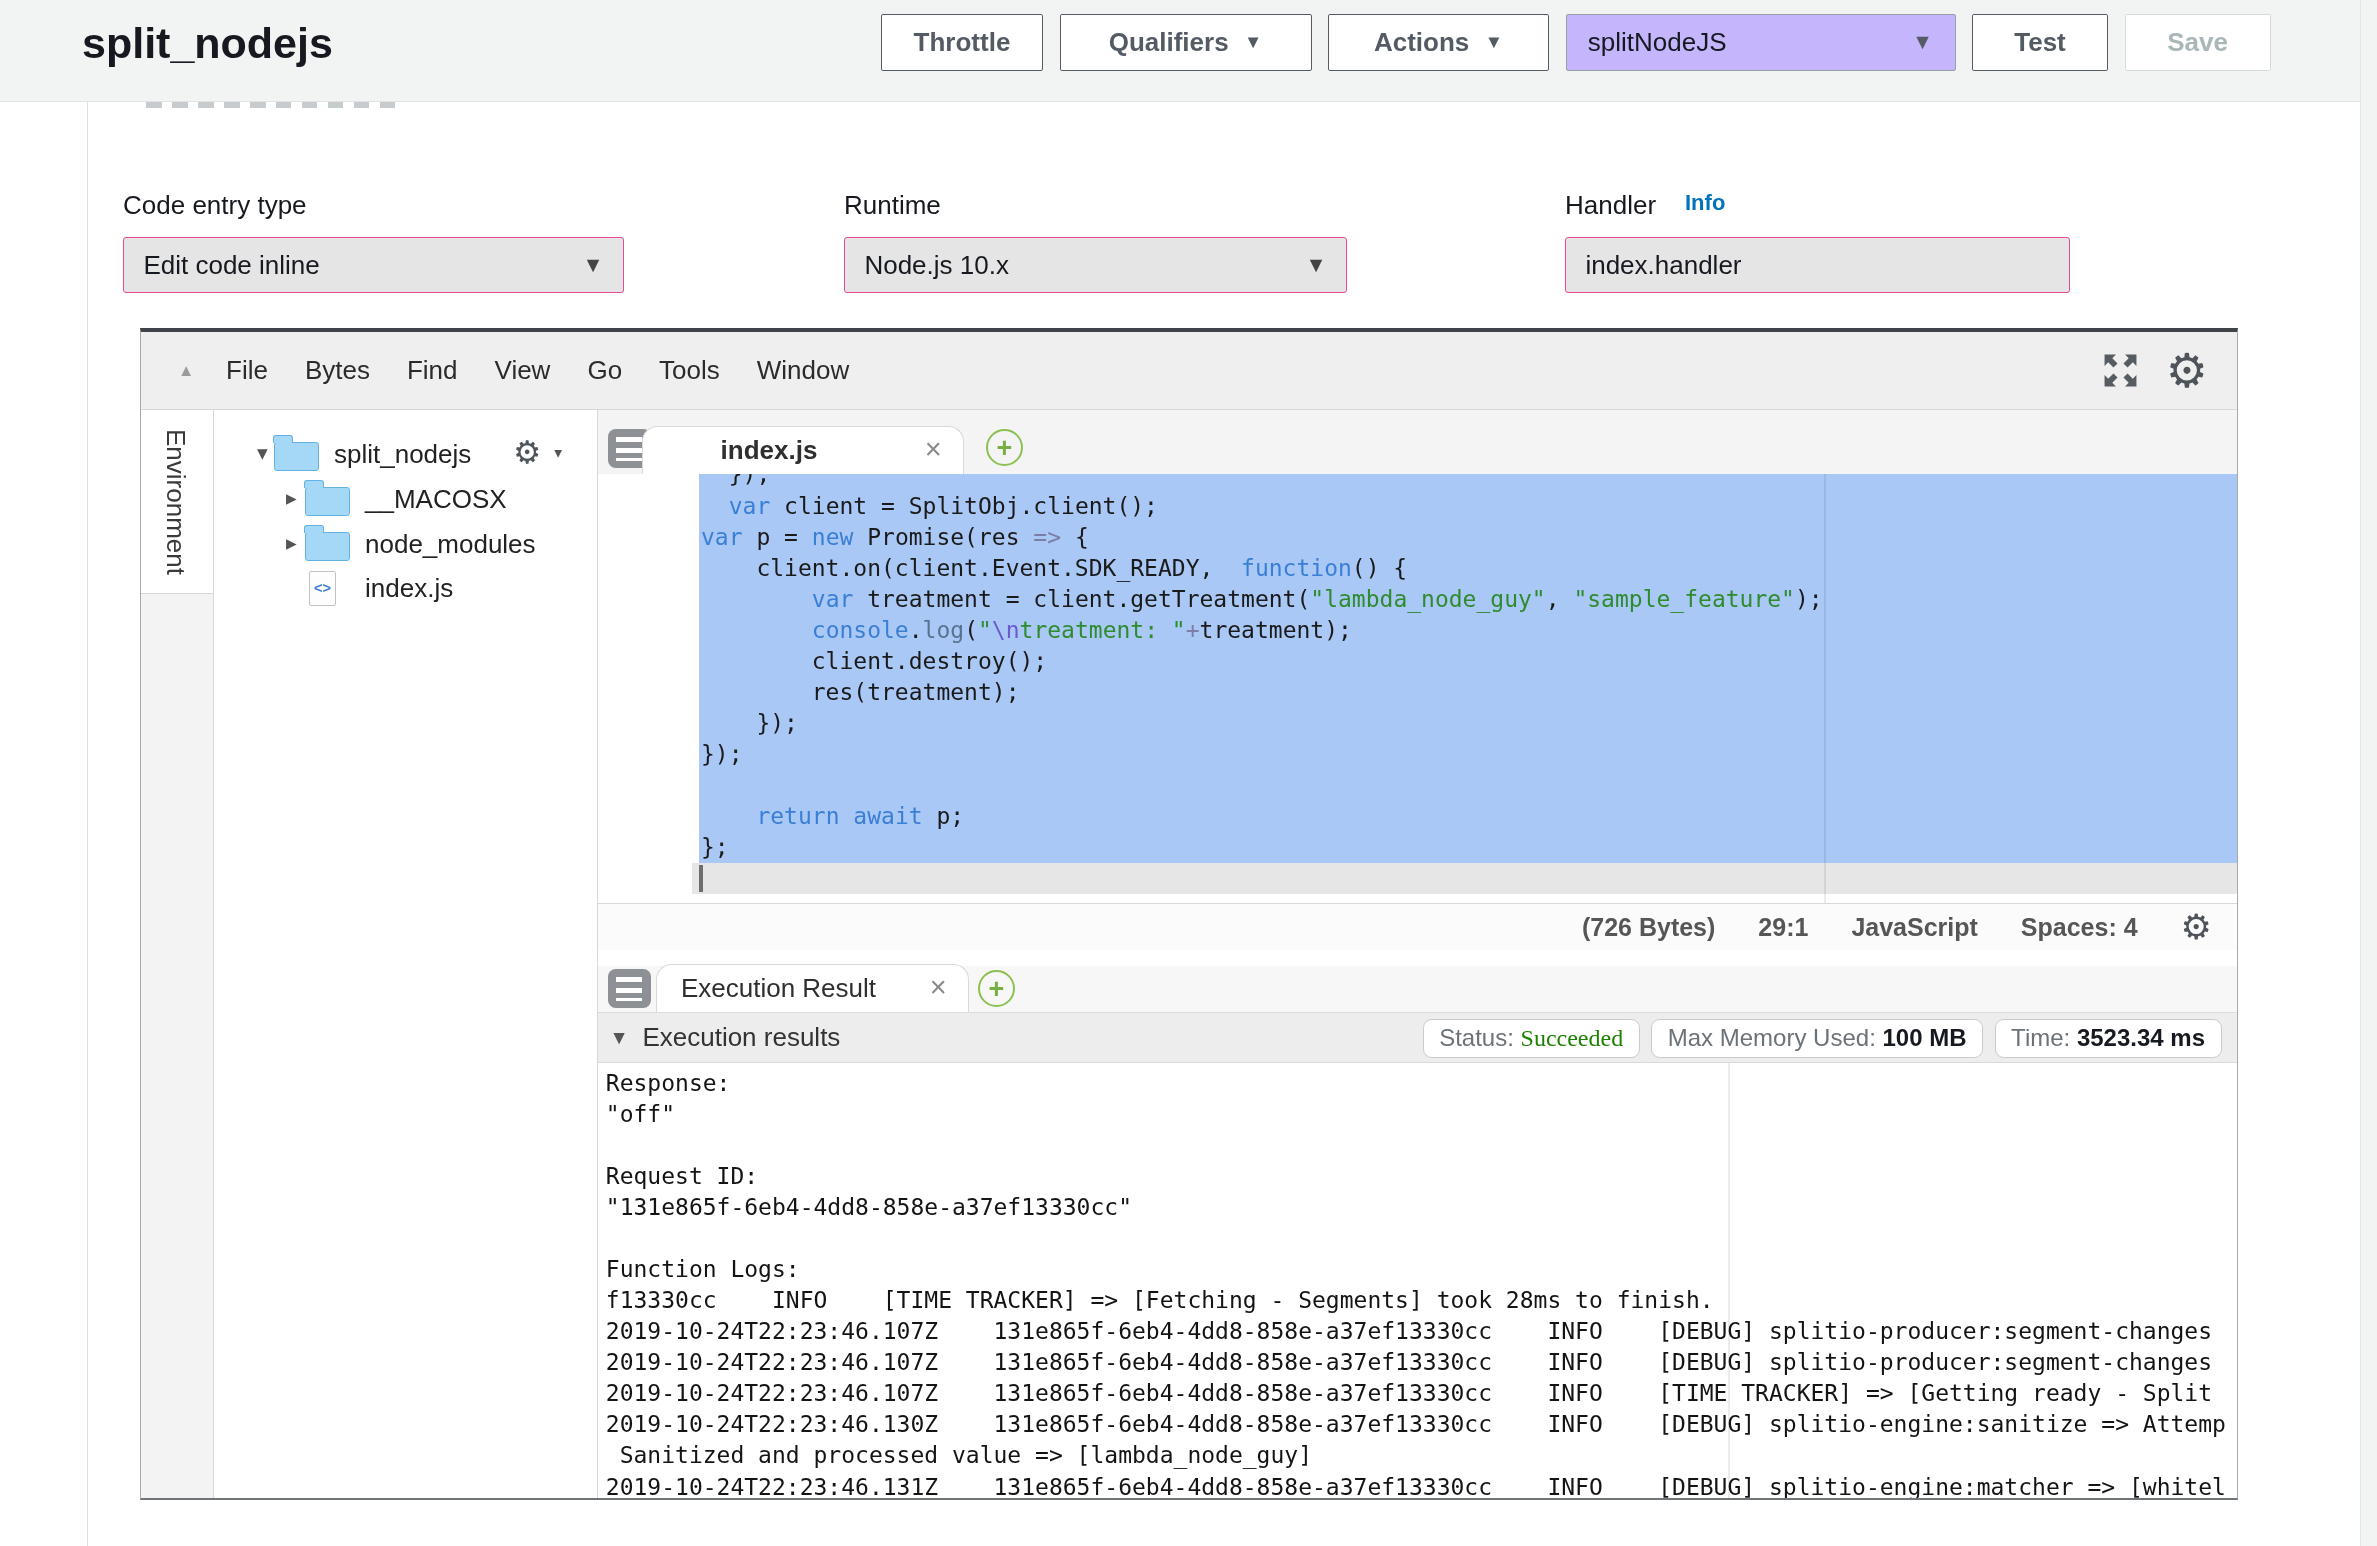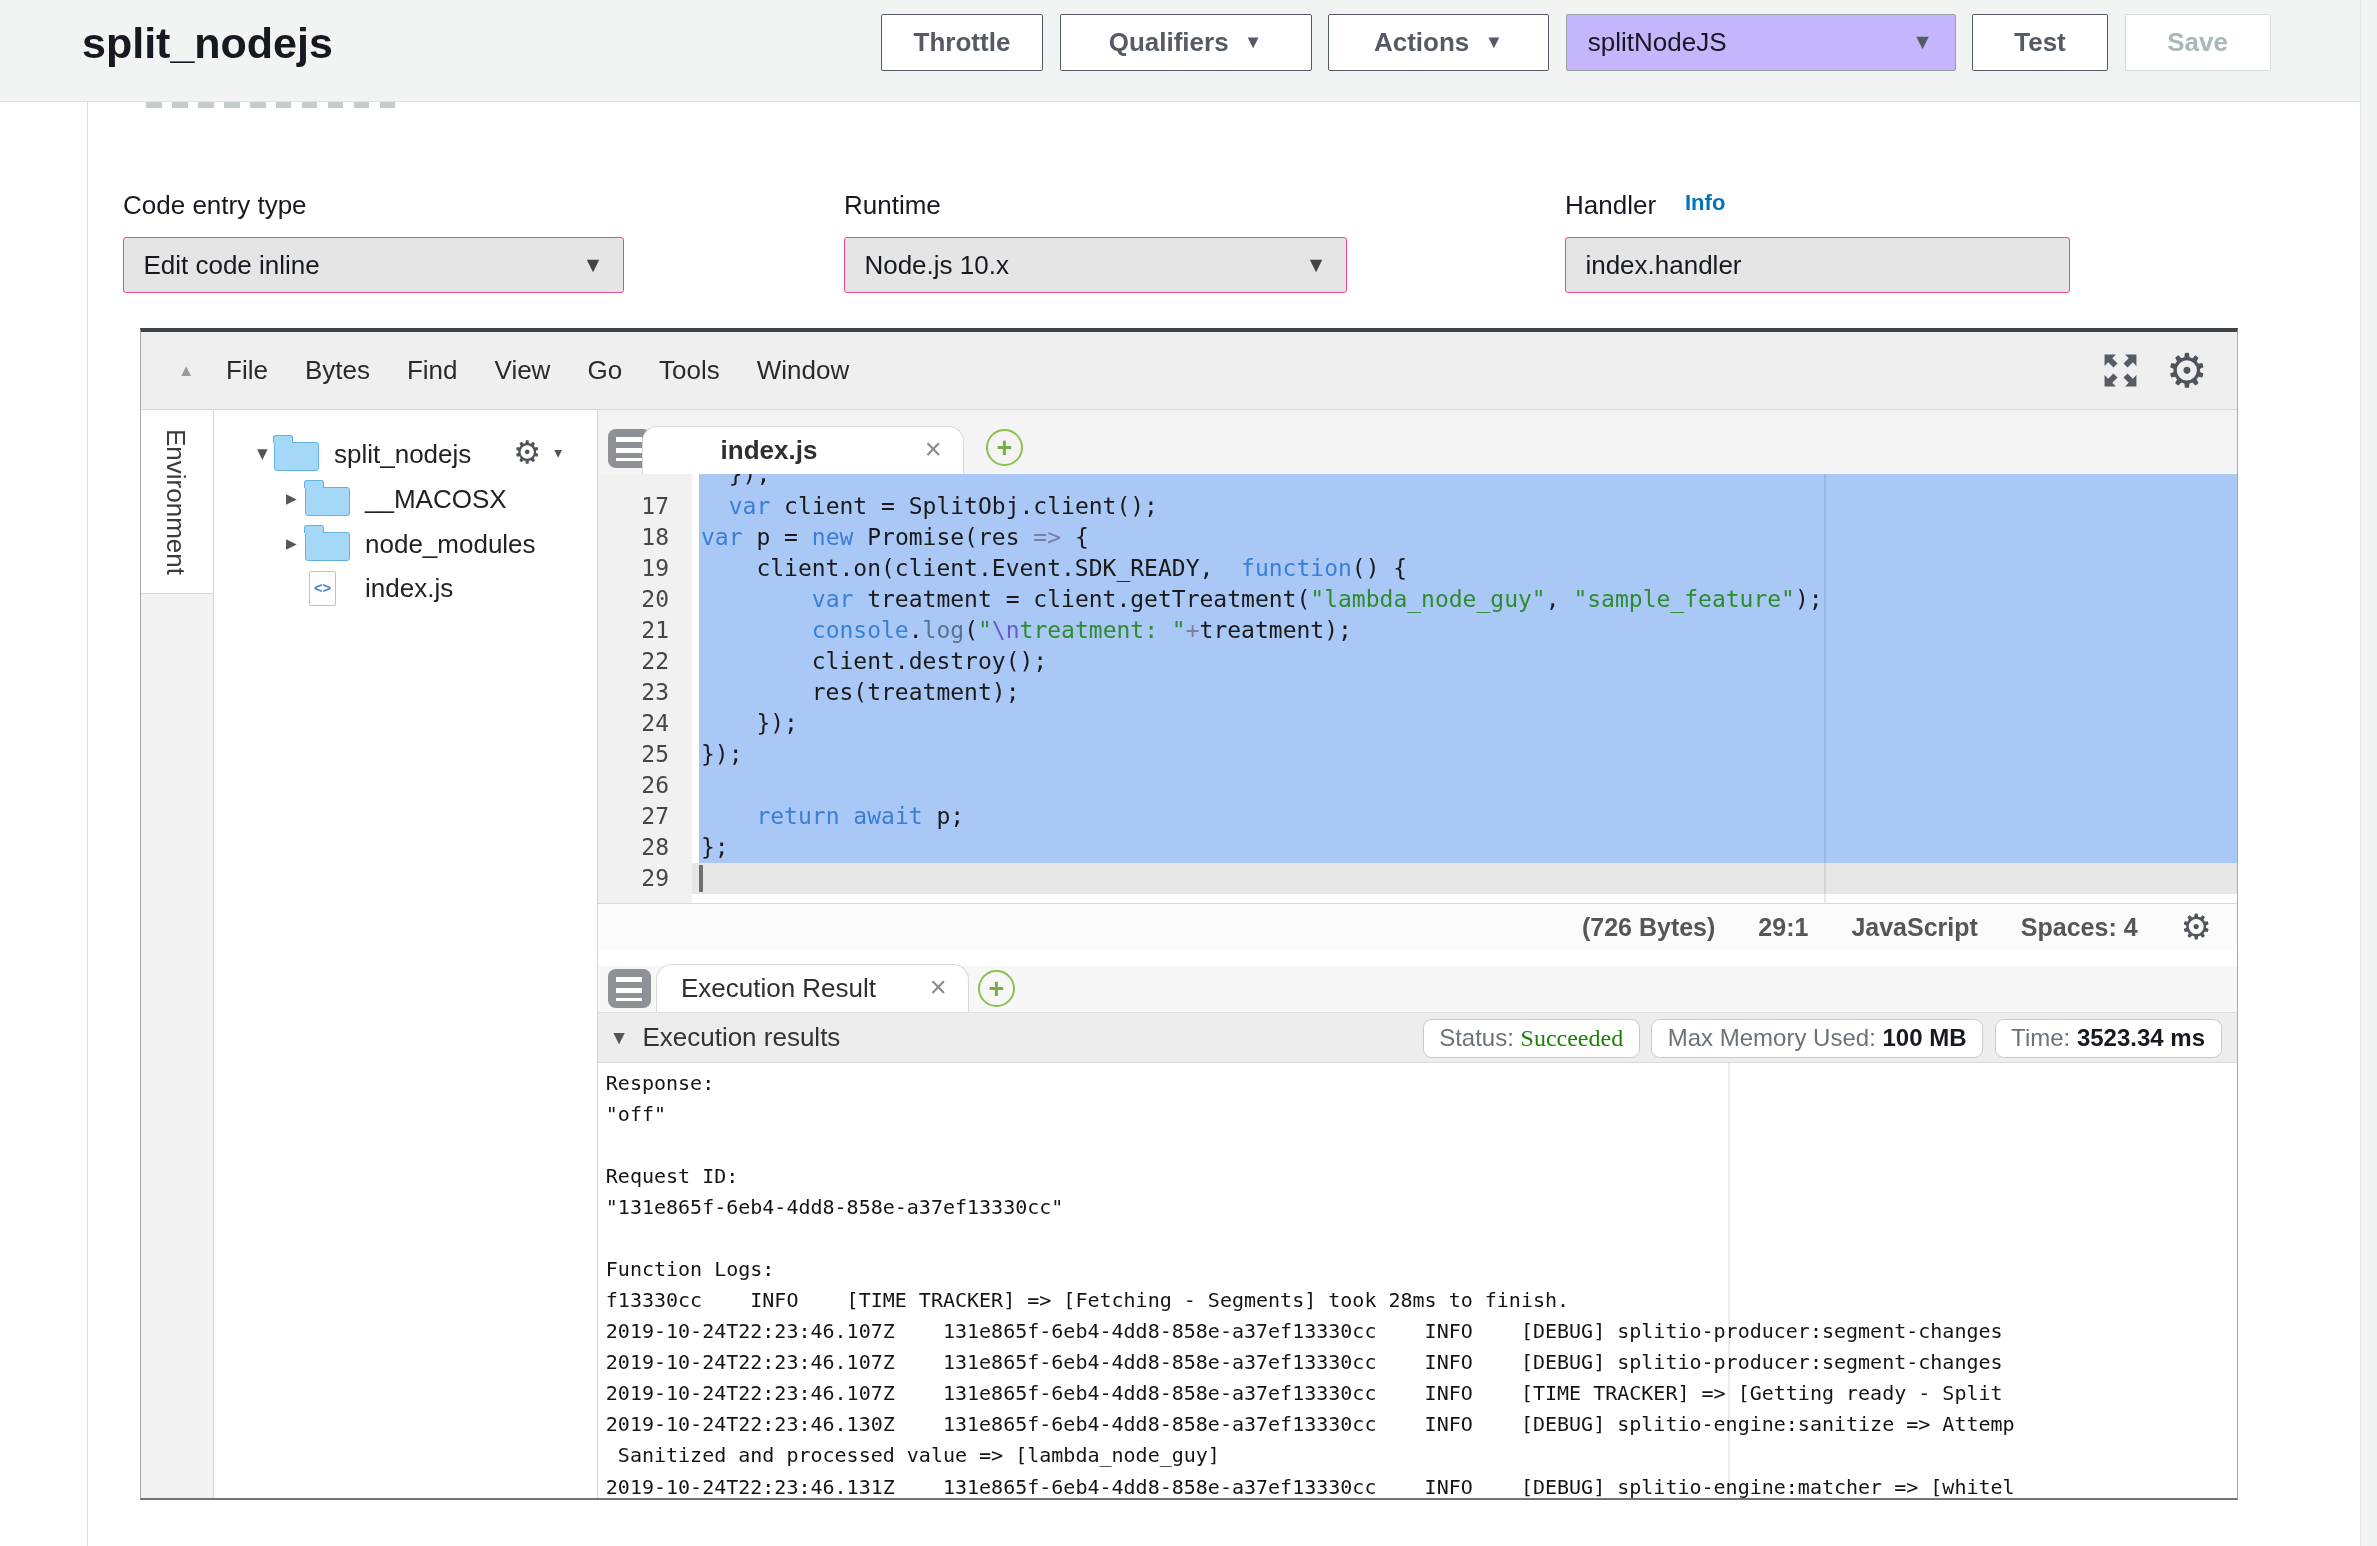--- a/index.html
+++ b/index.html
@@ -106,21 +106,21 @@
   .rh-label{margin-left:13.6px;font-size:26px;color:#333;}
   .badges{position:absolute;right:15.5px;top:5.8px;display:flex;gap:11.6px;}
   .badge{height:39px;box-sizing:border-box;background:#fff;border:1px solid #c6cbd0;border-radius:8.7px;
       display:flex;align-items:center;padding:0 15.5px;font-size:24px;white-space:pre;}
   .badge .b-label{color:#6b7278;}
   .badge .b-value{color:#16191f;font-weight:700;}
   .badge.ok .b-value{color:var(--ok,#1d8102);font-weight:400;font-family:Liberation Serif, serif;}
   .results-content{position:absolute;left:0;top:653px;bottom:0;width:100%;background:#fff;overflow:hidden;}
   .results-content .print-margin{left:1130px;}
   .log-row{position:absolute;left:7.8px;height:31px;white-space:pre;
-      font-family:"DejaVu Sans Mono",monospace;font-size:20px;line-height:31px;color:#141414;}
+      font-family:"DejaVu Sans Mono",monospace;font-size:23px;line-height:31px;color:#141414;}
   .expand-svg{display:block;}
 </style>
 </head>
 <body>
 
 <div class="stage">
 
   <div class="top-strip">
     <div class="page-title">split_nodejs</div>
     <div class="header-buttons">
@@ -236,35 +236,20 @@
             <i></i>
           </span>
         <div class="tab bold" style="left:44px;width:320px">
           <span class="tab-label">index.js</span>
           <span class="tab-close">×</span>
         </div>
         <span class="plus-circle" style="left:388px">+</span>
       </div>
 
       <div class="code-area">
-        <div class="gutter" id="gutter">
-            <div class="gutter-num" style="top: 16.5px;">17</div>
-            <div class="gutter-num" style="top: 48px;">18</div>
-            <div class="gutter-num" style="top: 79px;">19</div>
-            <div class="gutter-num" style="top: 110px;">20</div>
-            <div class="gutter-num" style="top: 141px;">21</div>
-            <div class="gutter-num" style="top: 172px;">22</div>
-            <div class="gutter-num" style="top: 203px;">23</div>
-            <div class="gutter-num" style="top: 234px;">24</div>
-            <div class="gutter-num" style="top: 265px;">25</div>
-            <div class="gutter-num" style="top: 296px;">26</div>
-            <div class="gutter-num" style="top: 327px;">27</div>
-            <div class="gutter-num" style="top: 358px;">28</div>
-            <div class="gutter-num" style="top: 389px;">29</div>
-          </div>
         <div class="sel-rect"></div>
         <div class="active-line"></div>
         <div id="code-rows">
             <div class="code-row" style="top: -14.6px;"><span class="tk-pl">  });</span></div>
             <div class="code-row" style="top: 16.5px;"><span class="tk-pl">  </span><span class="tk-kw">var</span><span class="tk-pl"> client = SplitObj.client();</span></div>
             <div class="code-row" style="top: 48px;"><span class="tk-kw">var</span><span class="tk-pl"> p = </span><span class="tk-kw">new</span><span class="tk-pl"> Promise(res </span><span class="tk-op">=&gt;</span><span class="tk-pl"> {</span></div>
             <div class="code-row" style="top: 79px;"><span class="tk-pl">    client.on(client.Event.SDK_READY,  </span><span class="tk-kw">function</span><span class="tk-pl">() {</span></div>
             <div class="code-row" style="top: 110px;"><span class="tk-pl">        </span><span class="tk-kw">var</span><span class="tk-pl"> treatment = client.getTreatment(</span><span class="tk-str">"lambda_node_guy"</span><span class="tk-pl">, </span><span class="tk-str">"sample_feature"</span><span class="tk-pl">);</span></div>
             <div class="code-row" style="top: 141px;"><span class="tk-pl">        </span><span class="tk-fn">console</span><span class="tk-pl">.</span><span class="tk-fn2">log</span><span class="tk-pl">(</span><span class="tk-str">"</span><span class="tk-esc">\n</span><span class="tk-str">treatment: "</span><span class="tk-op">+</span><span class="tk-pl">treatment);</span></div>
             <div class="code-row" style="top: 172px;"><span class="tk-pl">        client.destroy();</span></div>

